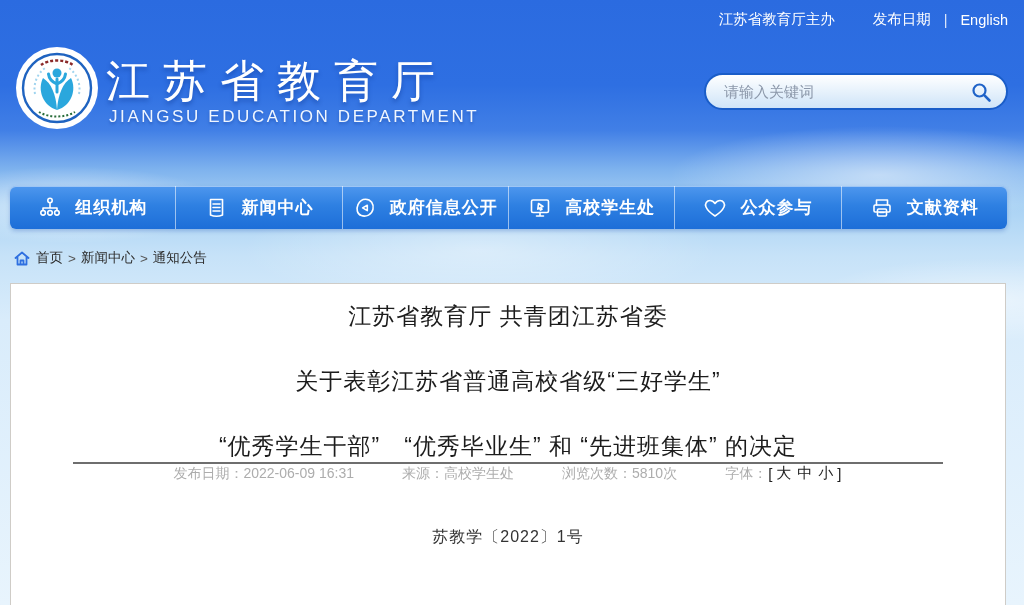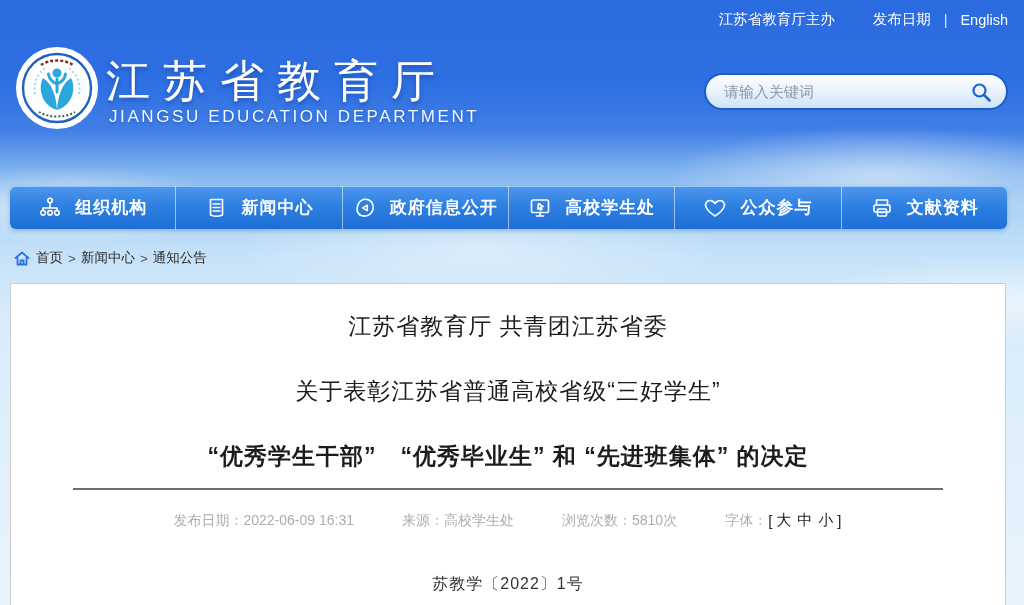--- a/index.html
+++ b/index.html
@@ -59,27 +59,27 @@
                 font-size:13.5px; color:#2d2d2d; }
   .crumb { cursor:pointer; }
   .crumb-sep { margin:0 5px; color:#555; }
   .home-icon { width:16px; height:15px; margin-right:6px; display:flex; }
   .home-icon svg { width:16px; height:15px; stroke:#2e6fe0; fill:none; stroke-width:1.8;
                    stroke-linecap:round; stroke-linejoin:round; }
 
   
   .panel { position:absolute; left:10px; top:283px; width:996px; height:330px;
            background:#fff; border:1px solid #cfccc7; }
-  .titles { padding-top:30px; text-align:center; color:#1c1c1c; }
+  .titles { padding-top:20px; text-align:center; color:#1c1c1c; }
   .title-line { font-size:23px; font-weight:500; line-height:24px; margin-bottom:41px;
                 letter-spacing:1px; }
-  .title-line:last-child { margin-bottom:20px;font-weight:bold; }
+  .title-line:last-child { margin-bottom:4px; }
   .title-rule { border:none; border-top:2px solid #6e6e6e; margin:0 62px; }
 
-  .meta-row { margin-top:21px; display:flex; justify-content:center; align-items:center;
+  .meta-row { display:flex; justify-content:center; align-items:center;
               column-gap:48px; font-size:14px; color:#adadad; }
   .meta-item { white-space:nowrap; }
   .font-picker { color:#adadad; display:flex; align-items:center; }
   .font-bracket { color:#222; font-size:15px; margin:0 1px; }
   .font-size-opt { color:#222; font-size:15px; margin:0 3px; cursor:pointer; }
 
   .doc-number { margin-top:44px; text-align:center; font-size:16px; color:#333;
                 letter-spacing:1px; }
 </style>
 </head>

